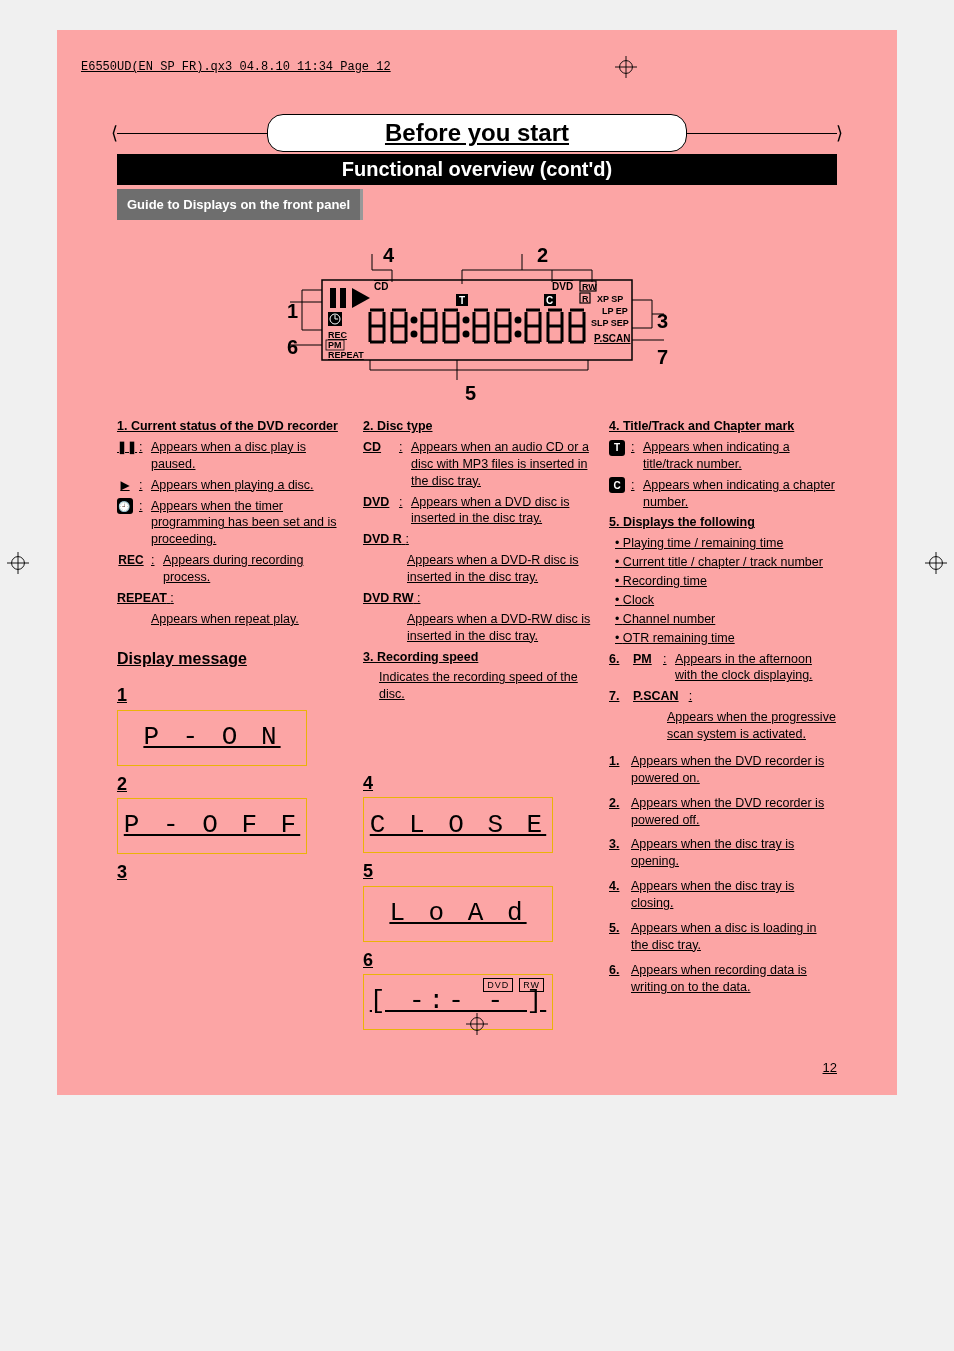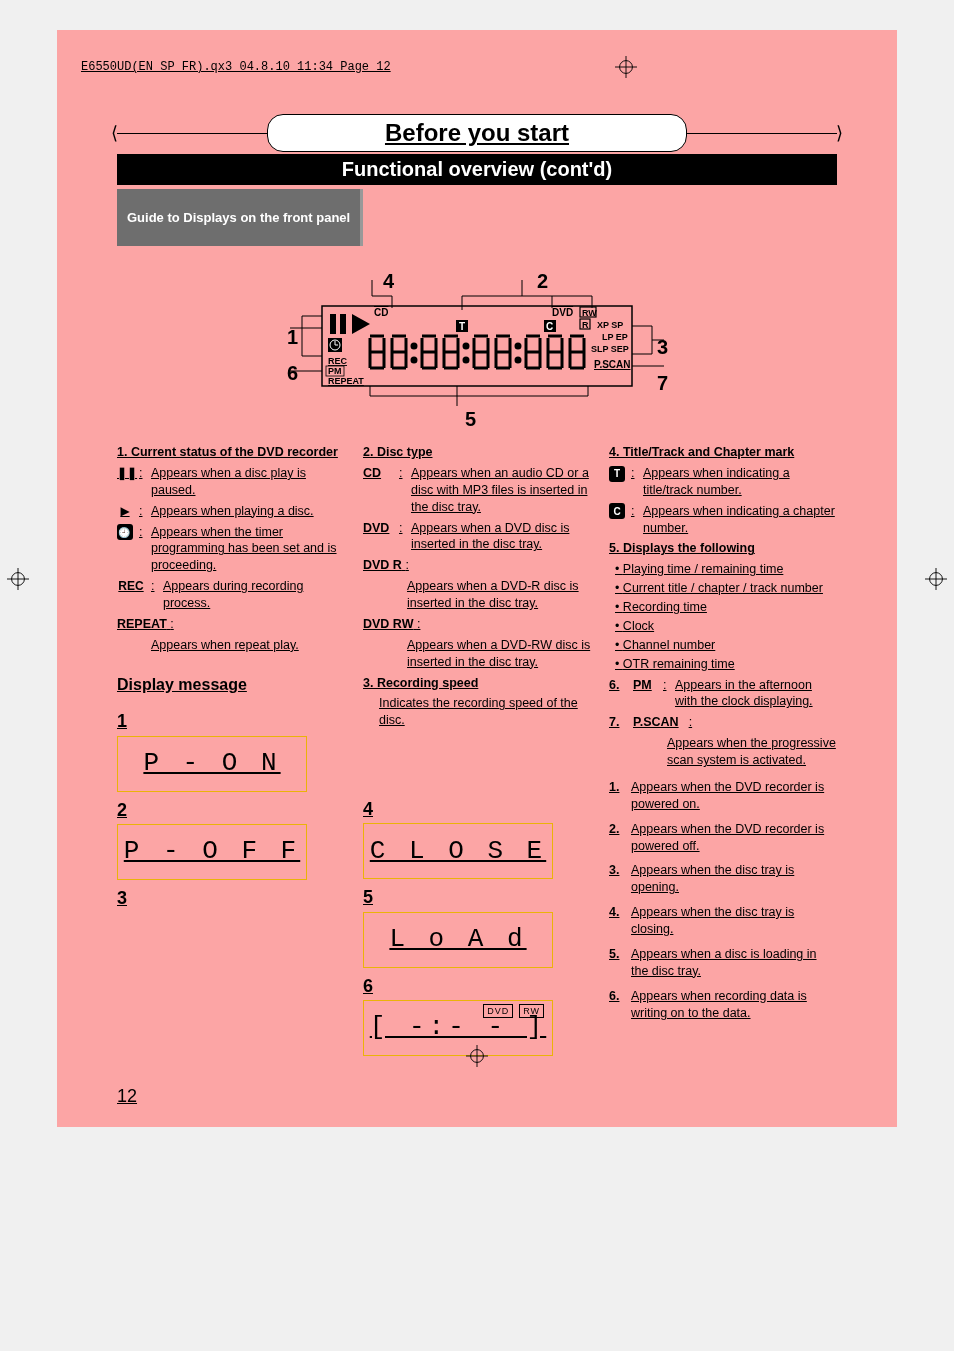--- a/index.html
+++ b/index.html
@@ -77,21 +77,21 @@
       text-align: center;
       padding: 4px 0;
       margin: 0 auto 4px;
       width: 720px;
     }
     .sub-bar {
       background: #6e6e6e;
       color: #fff;
       font-size: 13px;
       font-weight: bold;
-      padding: 21px 10px;
+      padding: 8px 10px;
       display: inline-block;
       border-right: 3px solid #999;
       margin-bottom: 10px;
     }
     .diagram-area {
       text-align: center;
       margin: 10px 0 14px;
       position: relative;
     }
     .diagram-svg {
@@ -146,21 +146,21 @@
       letter-spacing: 4px;
       position: relative;
     }
     .lcd-sub {
       position: absolute; top: 3px; right: 8px;
       font-size: 9px; letter-spacing: 1px;
       display: flex; gap: 6px;
     }
     .lcd-sub span { border: 1px solid #000; padding: 0 3px; font-family: Arial; }
     .page-num {
-      font-size: 18px; padding-top: 30px;
+      font-size: 13px; padding-top: 30px; text-align: right;
     }
     .reg-bottom {
       position: absolute;
       bottom: 60px; left: 50%;
       transform: translateX(-50%);
       width: 22px; height: 22px;
     }
     .reg-side {
       position: absolute;
       top: calc(50% - 11px);

